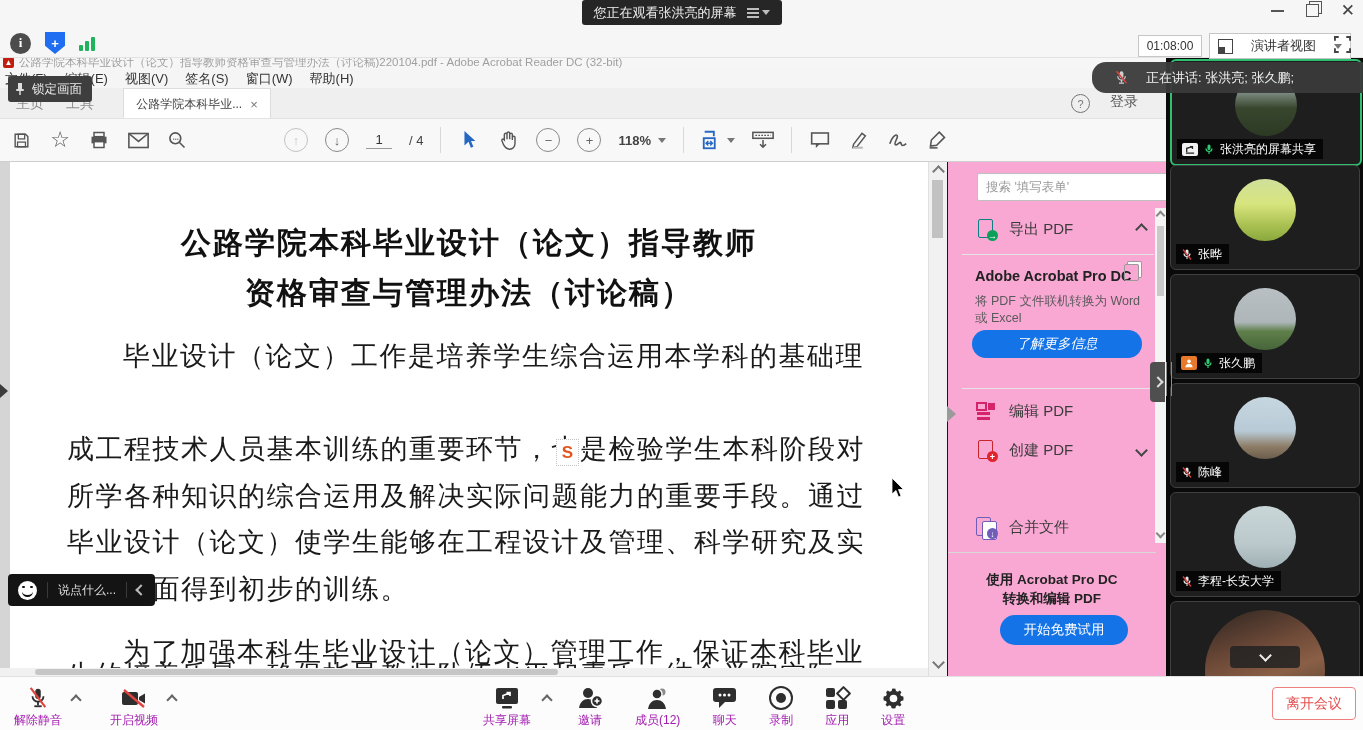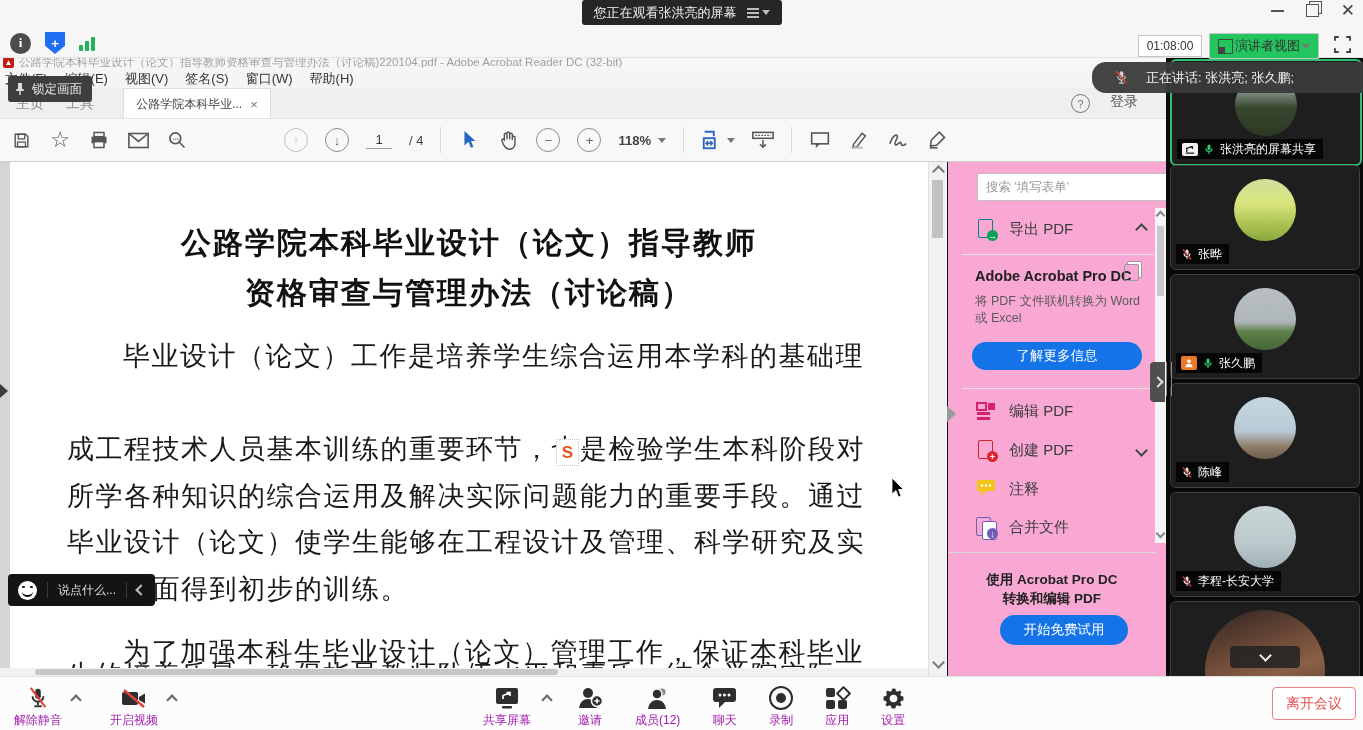--- a/index.html
+++ b/index.html
@@ -16,21 +16,21 @@
   .tri-down{width:0;height:0;border-left:4px solid transparent;border-right:4px solid transparent;border-top:5px solid #777;}
   #net-icons{left:10px;top:32px;gap:14px;}
   .info-circle{width:21px;height:21px;border-radius:50%;background:#4c4c4c;color:#fff;font-size:13px;font-weight:bold;
     display:flex;align-items:center;justify-content:center;font-family:"Liberation Serif",serif;}
   .shield{width:20px;height:22px;background:#1f6ef2;clip-path:polygon(0 0,100% 0,100% 62%,50% 100%,0 62%);
     color:#fff;font-size:13px;font-weight:bold;display:flex;align-items:center;justify-content:center;}
   .sigbars{display:flex;align-items:flex-end;gap:2px;height:15px;}
   .sigbars i{display:block;width:4px;background:#21b35c;border-radius:1px;}
   #timer-box{left:1138px;top:35px;width:62px;height:20px;border:1px solid #c6c6c6;background:#fff;
     font-size:12px;color:#333;display:flex;align-items:center;justify-content:center;}
-  #viewmode{left:1209px;top:33px;height:24px;border:1px solid #c6c6c6;background:#22c55e;padding:0 8px;gap:2px;font-size:13px;color:#333;justify-content:flex-end;}
+  #viewmode{left:1209px;top:33px;height:24px;border:1px solid #c6c6c6;background:#ffffff;padding:0 8px;gap:18px;font-size:13px;color:#333;justify-content:flex-end;}
   .layout-ico{width:13px;height:13px;border:1.5px solid #444;position:relative;}
   .layout-ico i{position:absolute;left:0;bottom:0;width:6px;height:6px;background:#444;}
   #fullscreen-ico{left:1334px;top:36px;}
   #winctl{right:8px;top:4px;gap:22px;z-index:62;color:#555;}
   .win-min{width:13px;height:2px;background:#555;}
   .win-max{width:11px;height:11px;border:1.5px solid #555;box-shadow:3px -3px 0 -1px #f6f6f6,3px -3px 0 0 #555;}
   .win-x{font-size:17px;line-height:12px;color:#444;}
 
   
   #toast{left:1092px;top:62px;width:249px;height:31px;background:rgba(58,58,58,.95);border-radius:14px;z-index:70;
@@ -99,21 +99,21 @@
   .picon{width:20px;height:20px;position:relative;flex:none;}
   .pg{position:absolute;left:2px;top:0;width:13px;height:17px;border:1.8px solid currentColor;border-radius:2px;}
   .badge{position:absolute;right:-2px;bottom:-2px;width:11px;height:11px;border-radius:50%;color:#fff;font-size:9px;
     font-weight:bold;display:flex;align-items:center;justify-content:center;}
   #promo-title{left:27px;top:108px;font-size:14.5px;font-weight:bold;color:#222;}
   #promo-copy-ico{left:176px;top:104px;width:13px;height:15px;border:1.5px solid #9a9a9a;border-radius:2px;
     box-shadow:3px -3px 0 -1px #fff,3px -3px 0 0 #9a9a9a;}
   #promo-desc{left:27px;top:133px;width:168px;font-size:12.5px;color:#5a5a5a;line-height:17px;}
   .blue-btn{background:#1473e6;color:#fff;border:none;border-radius:14px;font-size:13.5px;
     display:flex;align-items:center;justify-content:center;font-family:inherit;}
-  #learn-btn{left:24px;top:182px;width:170px;height:28px;}
+  #learn-btn{left:24px;top:170px;width:170px;height:28px;font-style:italic;}
   #panel-footer-t{left:0;top:410px;width:208px;text-align:center;font-size:13.5px;font-weight:bold;color:#222;line-height:19px;}
   #trial-btn{left:52px;top:455px;width:128px;height:30px;border-radius:15px;}
   #panel-vscroll{left:207px;top:48px;width:11px;height:335px;background:#f4f4f4;}
   #panel-vthumb{left:2px;top:18px;width:7px;height:70px;background:#c9c9c9;}
   #panel-handle{left:1150px;top:362px;width:15px;height:40px;background:#4f4f4f;border-radius:4px 0 0 4px;z-index:7;
     display:flex;align-items:center;justify-content:center;}
 
   
   #lock-tip{left:8px;top:76px;height:26px;padding:0 10px 0 6px;background:#3e3e3e;border-radius:3px;z-index:40;
     display:flex;align-items:center;gap:6px;color:#e8e8e8;font-size:12.5px;}
@@ -351,32 +351,20 @@
       <span>编辑 PDF</span>
     </div>
     <div class="abs prow" style="top:277px;">
       <span class="picon" style="color:#c9252d;">
         <span class="pg"></span>
           <span class="badge" style="background:#e0242e;">+</span>
       </span>
       <span>创建 PDF</span>
       <span class="chevslot chev down" style="border-color:#444;"></span>
     </div>
-    <div class="abs prow" style="top:316px;">
-      <span class="picon">
-        <svg width="20" height="18" viewBox="0 0 20 18">
-            <rect x="1" y="1" width="18" height="11" rx="1" fill="#f0c419"></rect>
-            <path d="M5 12v5l5-5" fill="#f0c419"></path>
-            <circle cx="6" cy="6.5" r="1.2" fill="#fff"></circle>
-            <circle cx="10" cy="6.5" r="1.2" fill="#fff"></circle>
-            <circle cx="14" cy="6.5" r="1.2" fill="#fff"></circle>
-          </svg>
-      </span>
-      <span>注释</span>
-    </div>
     <div class="abs prow" style="top:354px;">
       <span class="picon" style="color:#6f5db8;">
         <span class="pg" style="left:0;top:0;"></span>
         <span class="pg" style="left:6px;top:4px;background:#fff;"></span>
         <span class="badge" style="background:#6f5db8;">↓</span>
       </span>
       <span>合并文件</span>
     </div>
     <div class="abs pdiv" style="top:392px;background:#d8d8d8;left:0;width:208px;"></div>
     <div class="abs" id="panel-footer-t">

